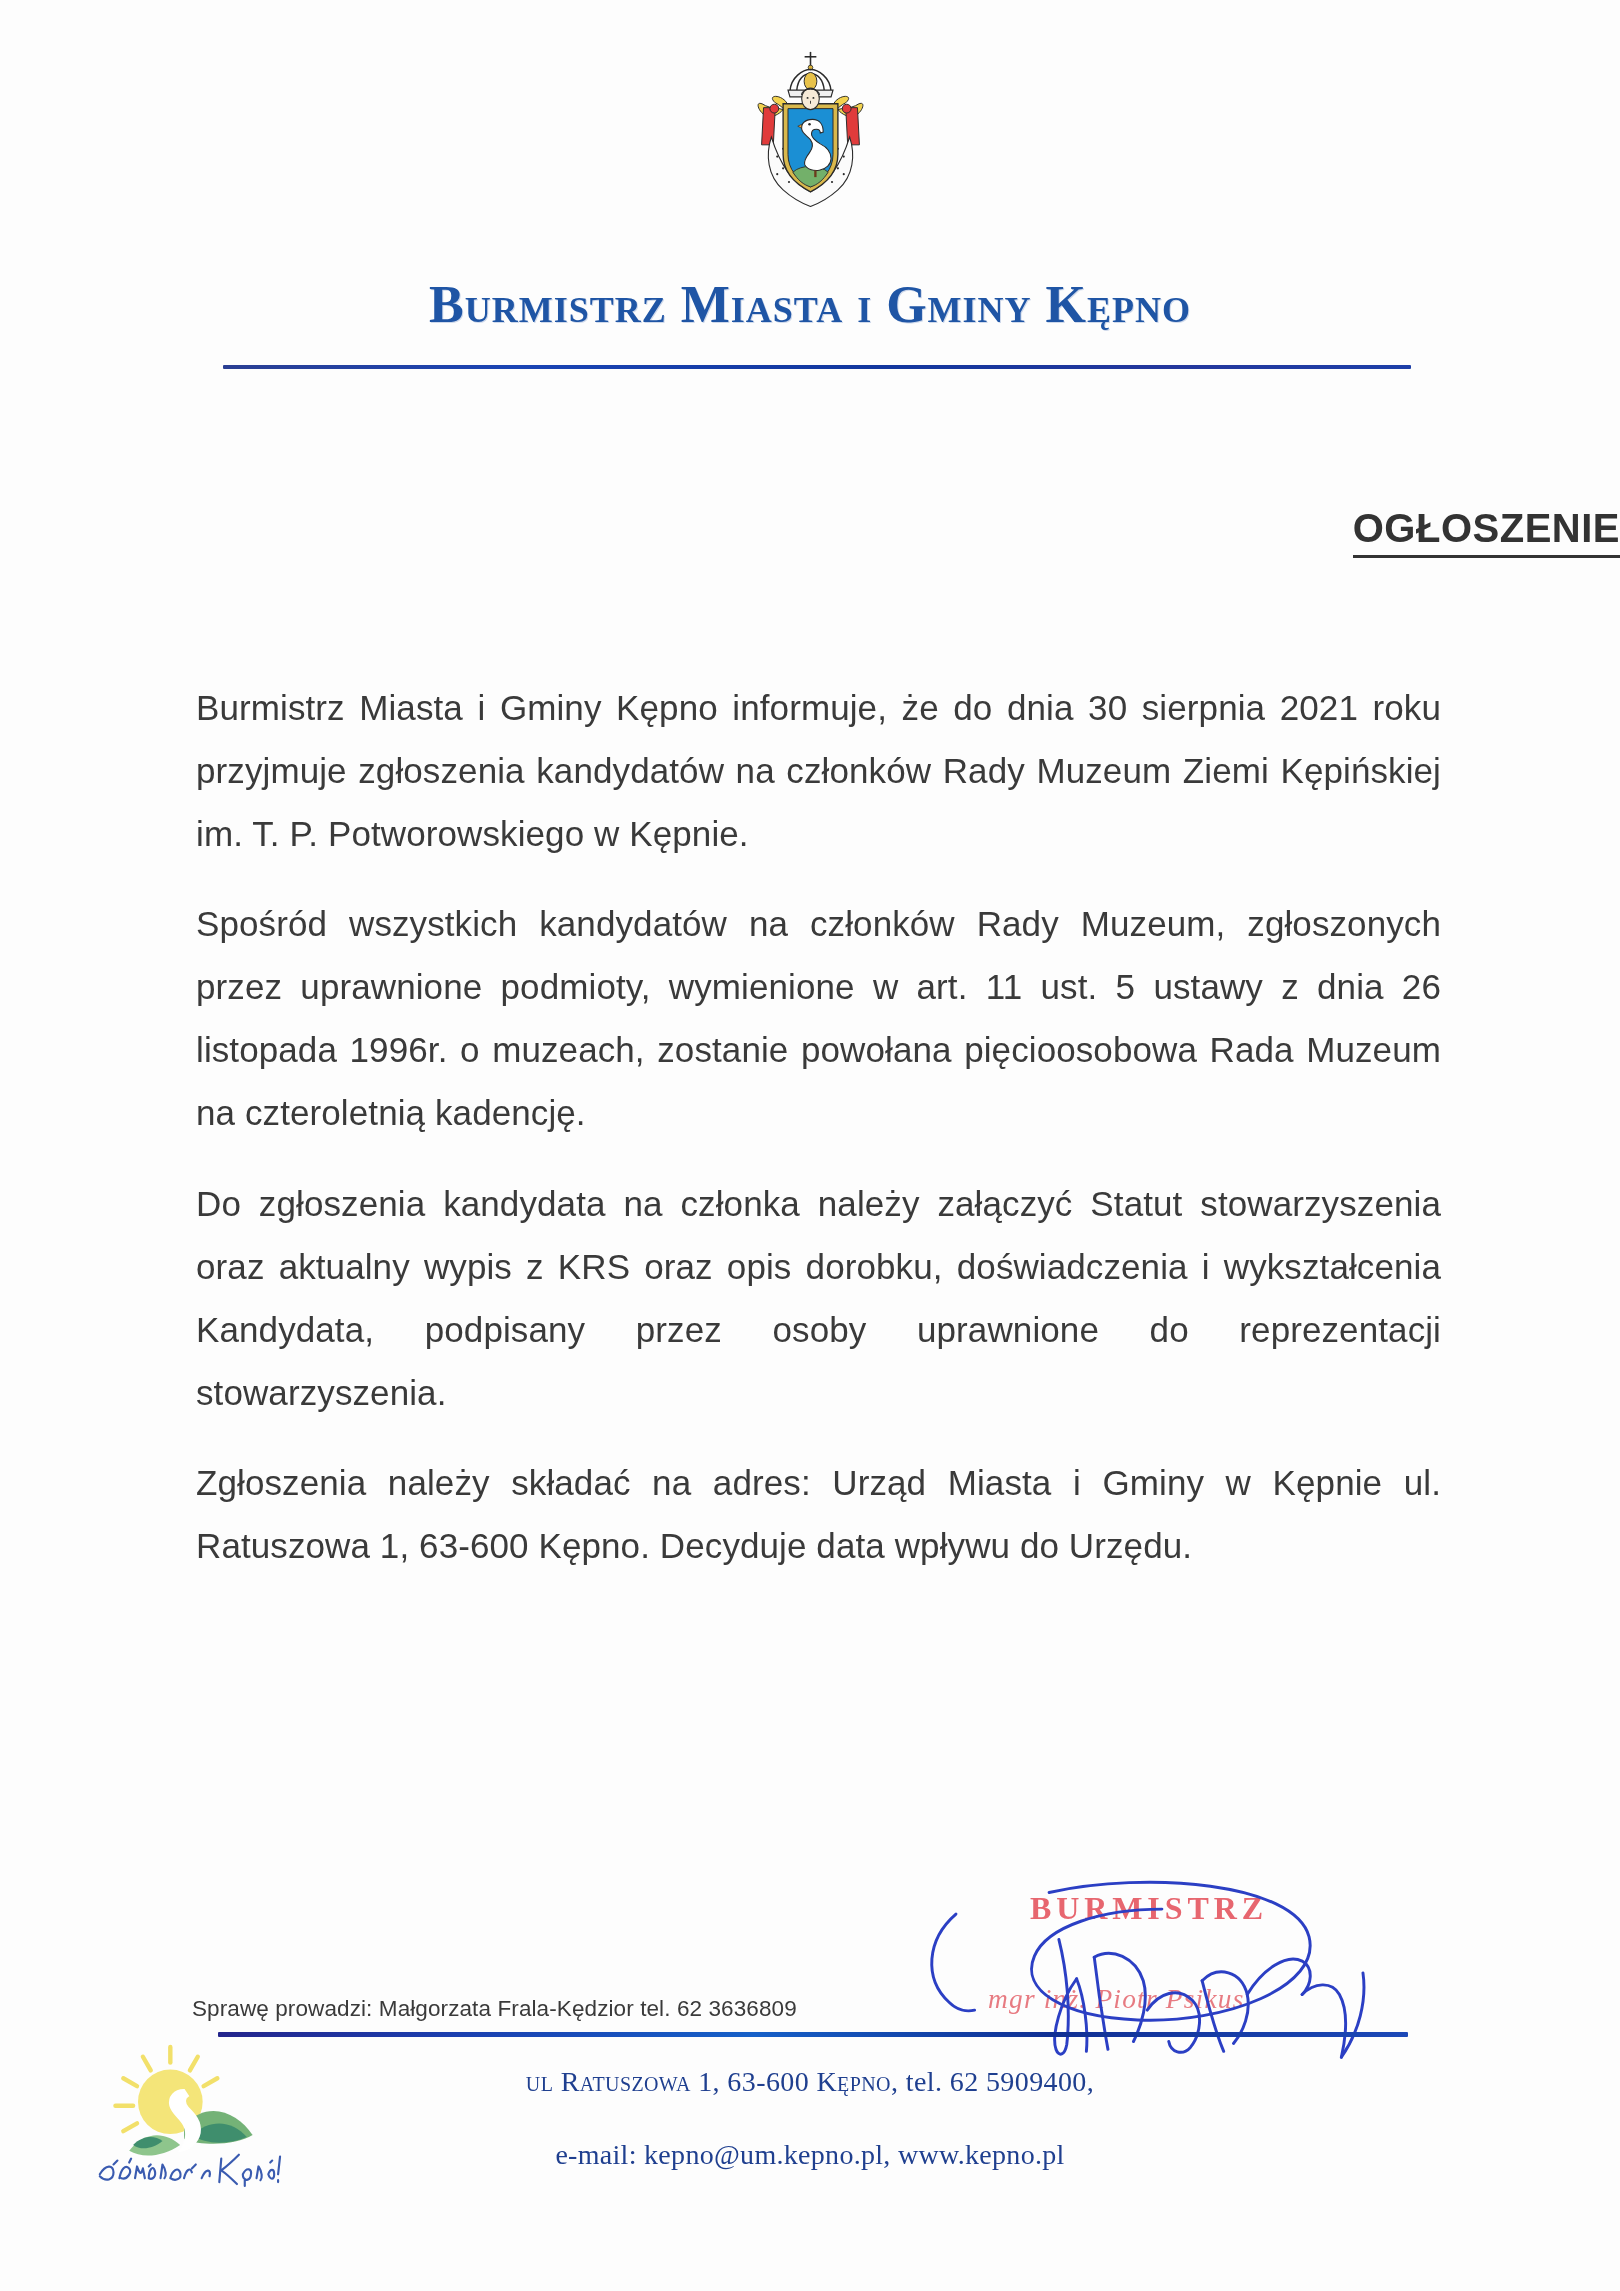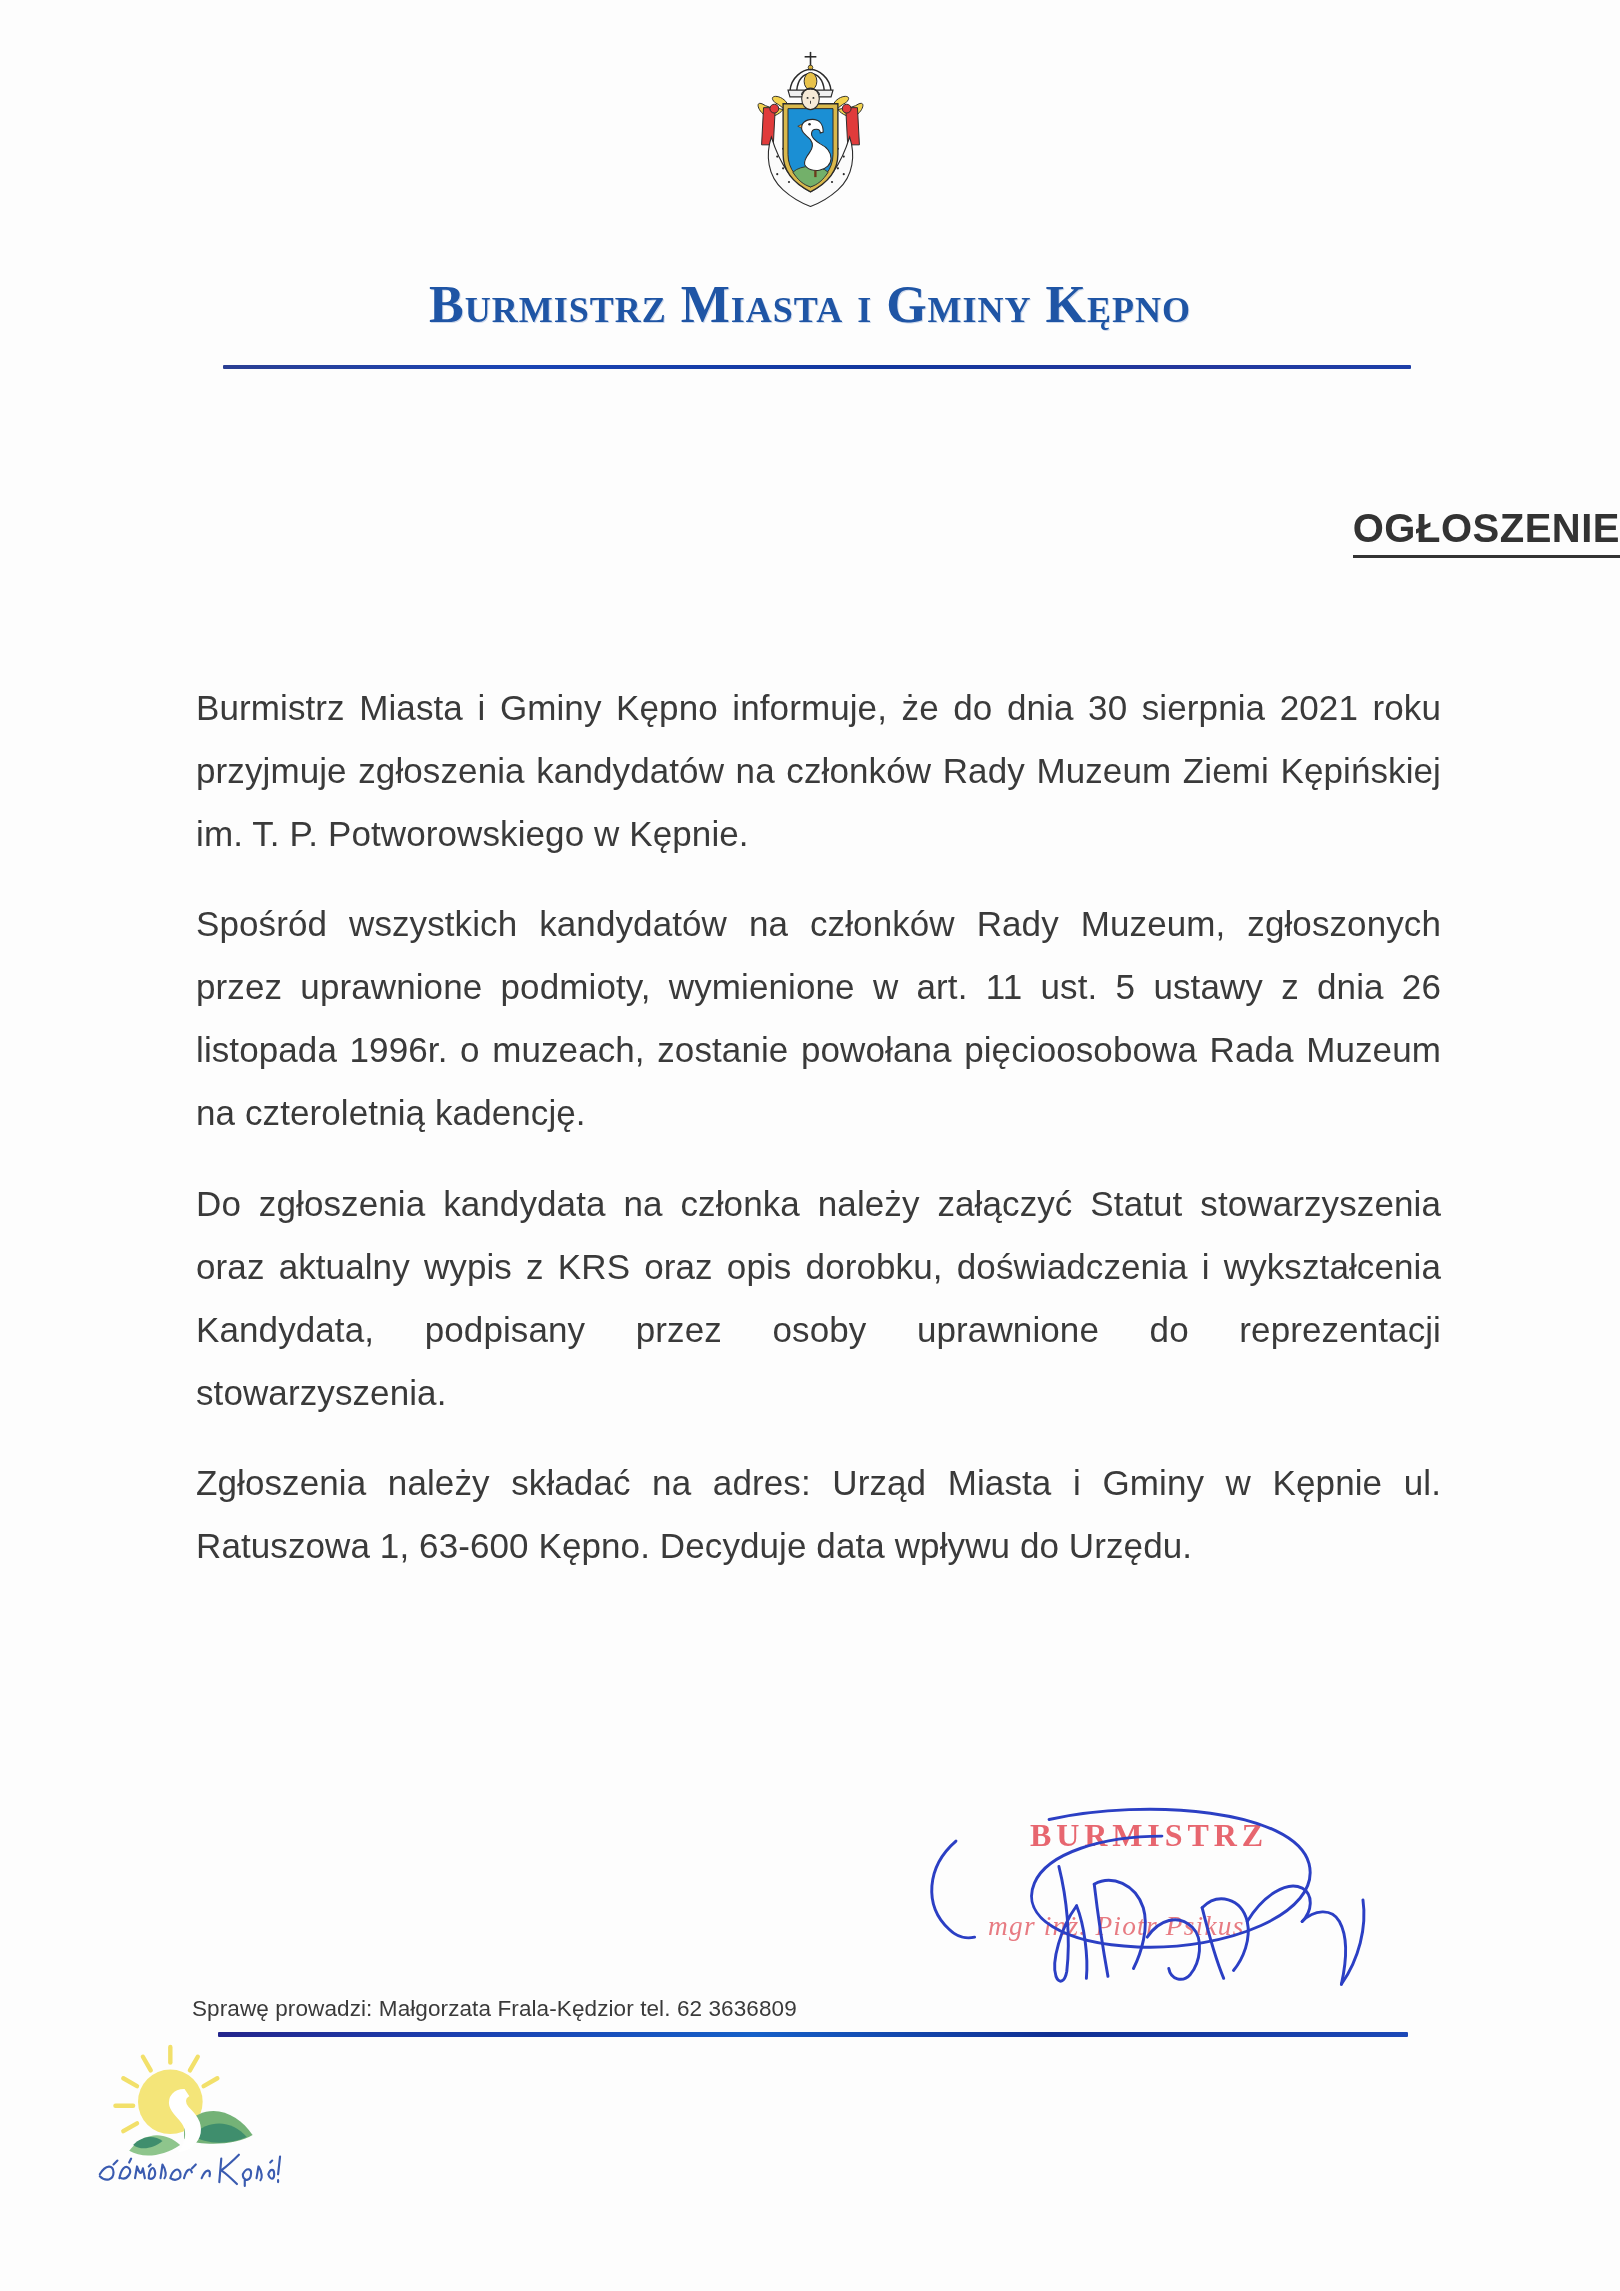--- a/index.html
+++ b/index.html
@@ -108,21 +108,21 @@
     color: #3a3a3a;
     margin: 0 0 27.4px 0;
     letter-spacing: 0.1px;
   }
   .para:last-child { margin-bottom: 0; }
 
   
   .sig-area {
     position: absolute;
     left: 912px;
-    top: 1795px;
+    top: 1868px;
     width: 510px;
     height: 196px;
   }
   .stamp-text {
     position: absolute;
     left: 118px;
     top: 21.6px;
     color: #e4525c;
     font-family: "Liberation Serif", serif;
     font-size: 32px;
@@ -333,15 +333,19 @@
       <path d="M96 140 C98 132 102 128 104 134 M104 130 L108 126"></path>
       <path d="M114 140 C118 130 124 130 122 138"></path>
       <path d="M134 120 L132 144 M134 132 C142 126 148 120 152 116 M134 132 C140 136 146 142 150 146"></path>
       <path d="M156 136 C160 128 166 130 164 138 C162 144 156 142 156 136 M158 142 L158 148"></path>
       <path d="M170 140 L172 128 C176 134 176 140 174 142"></path>
       <path d="M182 136 C184 130 188 130 188 136 C188 142 184 142 182 136 M184 124 L186 122"></path>
       <path d="M194 118 L192 136 M192 142 L192 144"></path>
     </g>
   </svg>
 
+  <div class="footer-lines">
+    <div class="footer-addr"><span>ul Ratuszowa 1, 63-600 Kępno, </span><span class="lc">tel. 62 5909400,</span></div>
+    <div class="footer-mail">e-mail: kepno@um.kepno.pl, www.kepno.pl</div>
+  </div>
 
 </div>
 
 
 </body></html>

